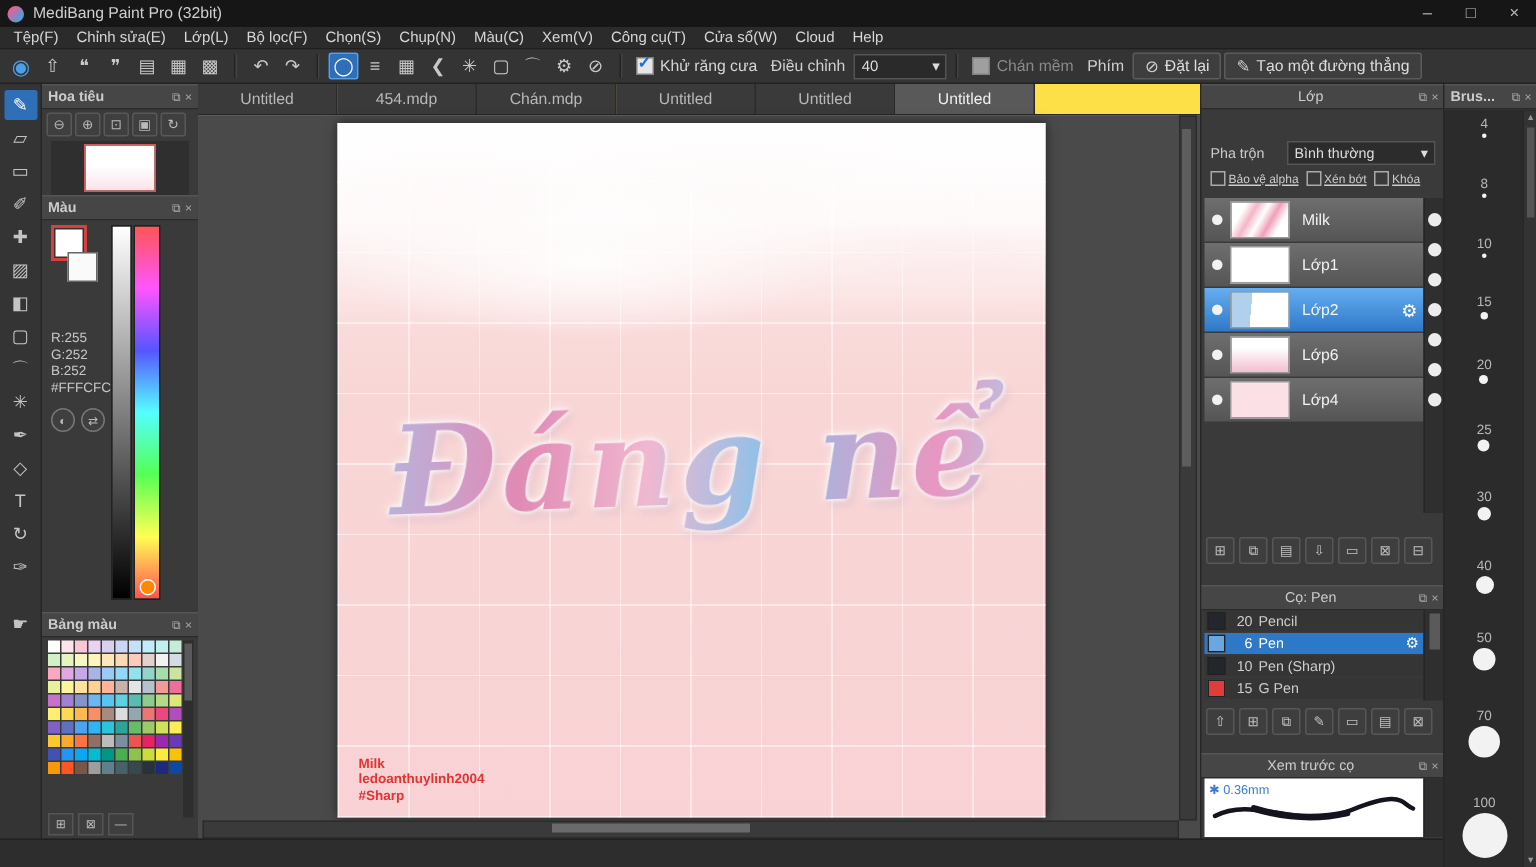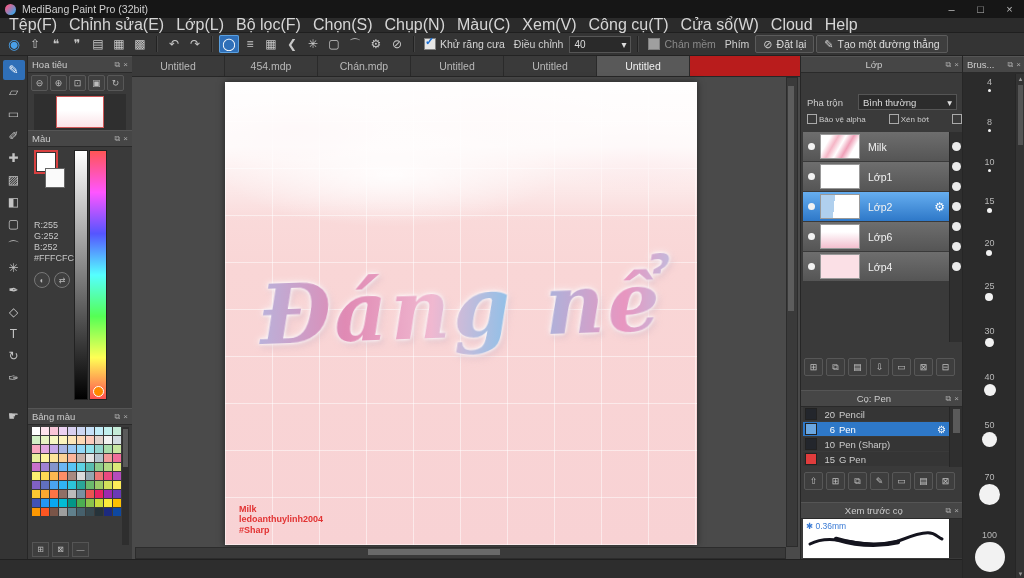--- a/index.html
+++ b/index.html
@@ -7,21 +7,21 @@
 
   
   .titlebar{position:absolute;left:0;top:0;width:100%;height:18px;background:#161616;display:flex;align-items:center;}
   .app-icon{width:11px;height:11px;margin:0 6px 0 5px;border-radius:50%;background:linear-gradient(135deg,#e8608c 20%,#4a9fe0 80%);}
   .title-text{font-size:10.5px;color:#cfcfcf;}
   .win-btns{margin-left:auto;display:flex;height:100%;}
   .win-btn{width:29px;display:flex;align-items:center;justify-content:center;color:#bdbdbd;font-size:11px;}
 
   
   .menubar{position:absolute;left:0;top:18px;width:100%;height:15px;background:#2b2b2b;border-bottom:1px solid #1f1f1f;display:flex;align-items:center;padding-left:3px;box-sizing:border-box;}
-  .menu-item{padding:0 6px;font-size:16px;color:#d6d6d6;white-space:nowrap;}
+  .menu-item{padding:0 6px;font-size:10px;color:#d6d6d6;white-space:nowrap;}
 
   
   .toolbar{position:absolute;left:0;top:33px;width:100%;height:23px;background:#343434;border-bottom:1px solid #232323;display:flex;align-items:center;padding-left:4px;gap:2px;box-sizing:border-box;}
   .tb-group{display:flex;gap:1px;}
   .tb-icon{width:20px;height:18px;display:flex;align-items:center;justify-content:center;font-size:12px;color:#c8c8c8;border-radius:2px;}
   .tb-icon.selected{background:#2f6fb8;color:#fff;box-shadow:inset 0 0 0 1px #5aa0e0;}
   .tb-icon.accent{color:#4aa0e8;font-size:14px;}
   .tb-sep{width:1px;height:16px;background:#222;border-right:1px solid #454545;margin:0 4px;}
   .tb-check{display:flex;align-items:center;gap:4px;font-size:10.5px;color:#d6d6d6;padding:0 3px;}
   .tb-check.dim{color:#8a8a8a;}
@@ -36,21 +36,21 @@
   
   .toolstrip{position:absolute;left:0;top:56px;width:28px;bottom:18px;background:#343434;border-right:1px solid #262626;display:flex;flex-direction:column;align-items:center;padding-top:4px;gap:2px;box-sizing:border-box;}
   .tool{width:22px;height:20px;display:flex;align-items:center;justify-content:center;font-size:12px;color:#c4c4c4;border-radius:2px;flex:none;}
   .tool.selected{background:#2f6fb8;color:#fff;}
   .tool:last-child{margin-top:16px;}
 
   
   .left-dock{position:absolute;left:28px;top:56px;width:104px;bottom:18px;background:#3a3a3a;border-right:1px solid #262626;}
   .phdr{height:15px;background:#464646;border-bottom:1px solid #2a2a2a;border-top:1px solid #555;display:flex;align-items:center;padding:0 4px;font-size:9.5px;color:#ccc;}
   .phdr-title{flex:1;text-align:center;white-space:nowrap;overflow:hidden;}
-  .phdr.left .phdr-title{text-align:left;}
+  .phdr.left .phdr-title{text-align:left;font-weight:bold;}
   .phdr-ic{font-size:8px;color:#aaa;margin-left:3px;flex:none;}
 
   .nav-panel{position:absolute;left:0;top:0;width:100%;height:74px;}
   .nav-tools{display:flex;gap:2px;padding:2px 3px;}
   .nav-ic{width:15px;height:14px;border:1px solid #585858;background:#3f3f3f;border-radius:2px;display:flex;align-items:center;justify-content:center;font-size:9px;color:#bbb;}
   .nav-prev{margin:1px 6px;height:36px;background:#2f2f2f;display:flex;align-items:center;justify-content:center;}
   .nav-thumb{width:46px;height:30px;background:linear-gradient(180deg,#ffffff 45%,#fbe3e8);border:1px solid #d05858;}
 
   .color-panel{position:absolute;left:0;top:74px;width:100%;height:278px;}
   .fg-swatch{position:absolute;left:8px;top:22px;width:18px;height:18px;background:#fff;border:1px solid #333;box-shadow:0 0 0 2px #d84040;}
@@ -65,21 +65,21 @@
   .palette-panel{position:absolute;left:0;top:352px;width:100%;bottom:0;}
   .pal-grid{position:absolute;left:4px;top:19px;display:grid;grid-template-columns:repeat(10,8px);grid-auto-rows:8px;gap:1px;}
   .swatch{width:8px;height:8px;}
   .pal-scroll{position:absolute;right:3px;top:19px;width:7px;height:118px;background:#2e2e2e;}
   .pal-thumb{margin:2px 1px;width:5px;height:38px;background:#5a5a5a;}
   .pal-bottom{position:absolute;left:4px;bottom:3px;display:flex;gap:3px;}
   .pbic{width:15px;height:13px;border:1px solid #555;background:#3e3e3e;font-size:8px;color:#bbb;display:flex;align-items:center;justify-content:center;}
 
   
   .canvas-area{position:absolute;left:132px;top:56px;width:668px;bottom:18px;background:#4a4a4a;}
-  .tabbar{position:absolute;left:0;top:0;right:0;height:20px;background:#b91c1c;border-bottom:1px solid #272727;display:flex;}
+  .tabbar{position:absolute;left:0;top:0;right:0;height:20px;background:#fde047;border-bottom:1px solid #272727;display:flex;}
   .tab{width:93px;height:100%;display:flex;align-items:center;justify-content:center;font-size:10.5px;color:#b8b8b8;background:#3a3a3a;border-right:1px solid #2a2a2a;box-sizing:border-box;}
   .tab.active{background:#595959;color:#efefef;}
   .canvas{position:absolute;left:93px;top:26px;width:472px;height:463px;box-shadow:0 0 7px rgba(0,0,0,.55);overflow:hidden;
     background:
       linear-gradient(to bottom, rgba(255,255,255,.97) 0%, rgba(255,255,255,.85) 14%, rgba(255,255,255,0) 30%),
       radial-gradient(ellipse 130px 45px at 15% 10%, rgba(246,186,196,.6), transparent 70%),
       radial-gradient(ellipse 170px 55px at 58% 5%, rgba(246,186,196,.45), transparent 70%),
       radial-gradient(ellipse 150px 50px at 88% 16%, rgba(248,196,204,.5), transparent 70%),
       radial-gradient(ellipse 220px 70px at 35% 20%, rgba(255,255,255,.85), transparent 75%),
       repeating-linear-gradient(90deg, rgba(255,255,255,.5) 0 1px, transparent 1px 47px),
@@ -98,21 +98,21 @@
   
   .right-dock{position:absolute;left:800px;top:56px;width:162px;bottom:18px;background:#3a3a3a;border-left:1px solid #262626;}
   .layers-panel{position:absolute;left:0;top:0;width:100%;height:334px;}
   .op-row,.blend-row{position:absolute;left:6px;right:6px;height:16px;display:flex;align-items:center;gap:5px;font-size:9.5px;color:#ccc;}
   .op-row{top:19px;}
   .blend-row{top:38px;}
   .prow-label{width:46px;flex:none;white-space:nowrap;}
   .op-slider{flex:1;height:9px;background:linear-gradient(90deg,#2d6db8,#5aa8ec);border:1px solid #222;}
   .prow-val{flex:none;white-space:nowrap;}
   .blend-select{flex:1;height:14px;background:#2c2c2c;border:1px solid #555;display:flex;align-items:center;justify-content:space-between;padding:0 4px;font-size:9.5px;color:#ddd;}
-  .check-row{position:absolute;left:6px;right:2px;top:58px;display:flex;gap:23px;font-size:8px;color:#ccc;align-items:center;}
+  .check-row{position:absolute;left:6px;right:2px;top:58px;display:flex;gap:5px;font-size:8px;color:#ccc;align-items:center;text-decoration:underline;}
   .lp-check{display:flex;align-items:center;gap:2px;white-space:nowrap;}
   .checkbox.small{width:8px;height:8px;background:#3a3a3a;border:1px solid #aaa;}
   .layer-list{position:absolute;left:2px;top:76px;width:146px;}
   .layer-row{height:29px;margin-bottom:1px;background:linear-gradient(#6e6e6e,#555555);display:flex;align-items:center;position:relative;}
   .layer-row.selected{background:linear-gradient(#66aef0,#2e78c8);}
   .eye-dot{width:7px;height:7px;border-radius:50%;background:#f2f2f2;margin:0 5px;flex:none;}
   .layer-thumb{width:38px;height:23px;background:#fff;border:1px solid #999;flex:none;}
   .layer-name{margin-left:8px;font-size:10.5px;color:#f2f2f2;}
   .layer-gear{position:absolute;right:4px;font-size:12px;color:#fff;}
   .scroll-lane{position:absolute;right:0;top:76px;width:13px;height:210px;background:#2f2f2f;border-left:1px solid #262626;}

